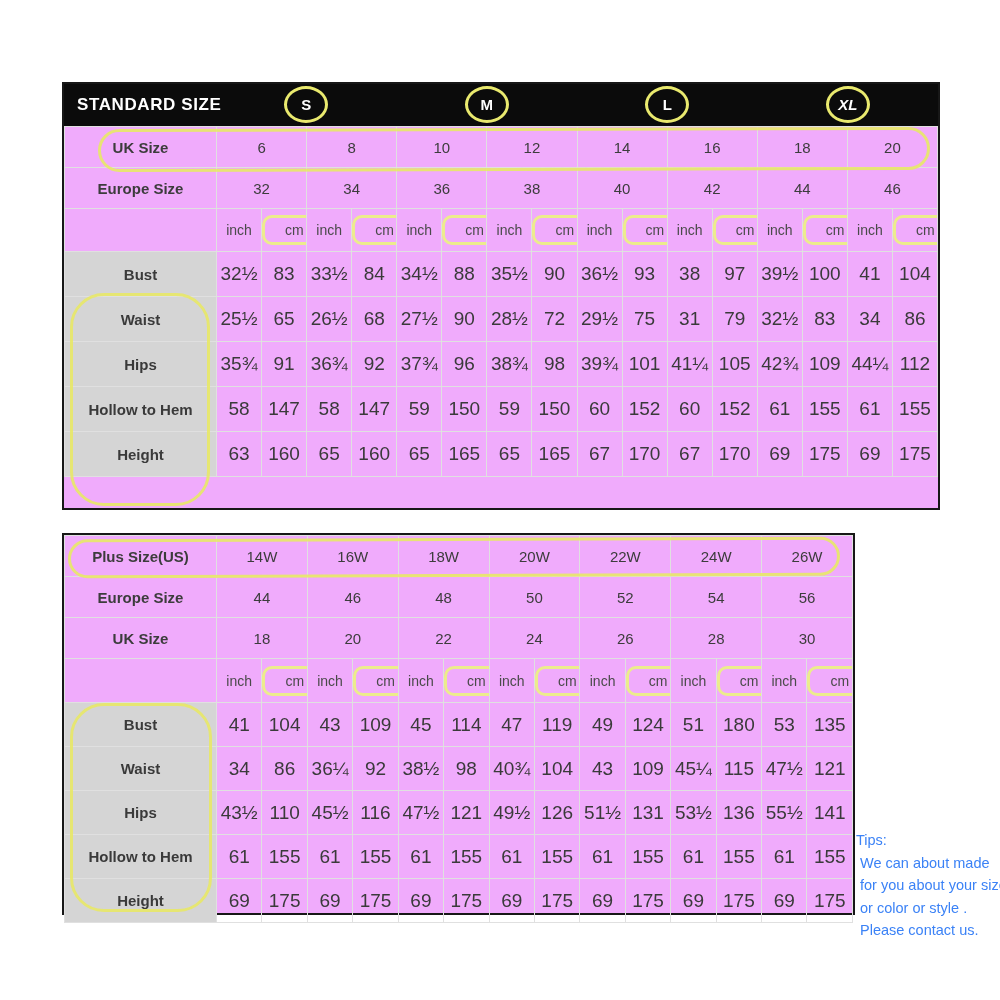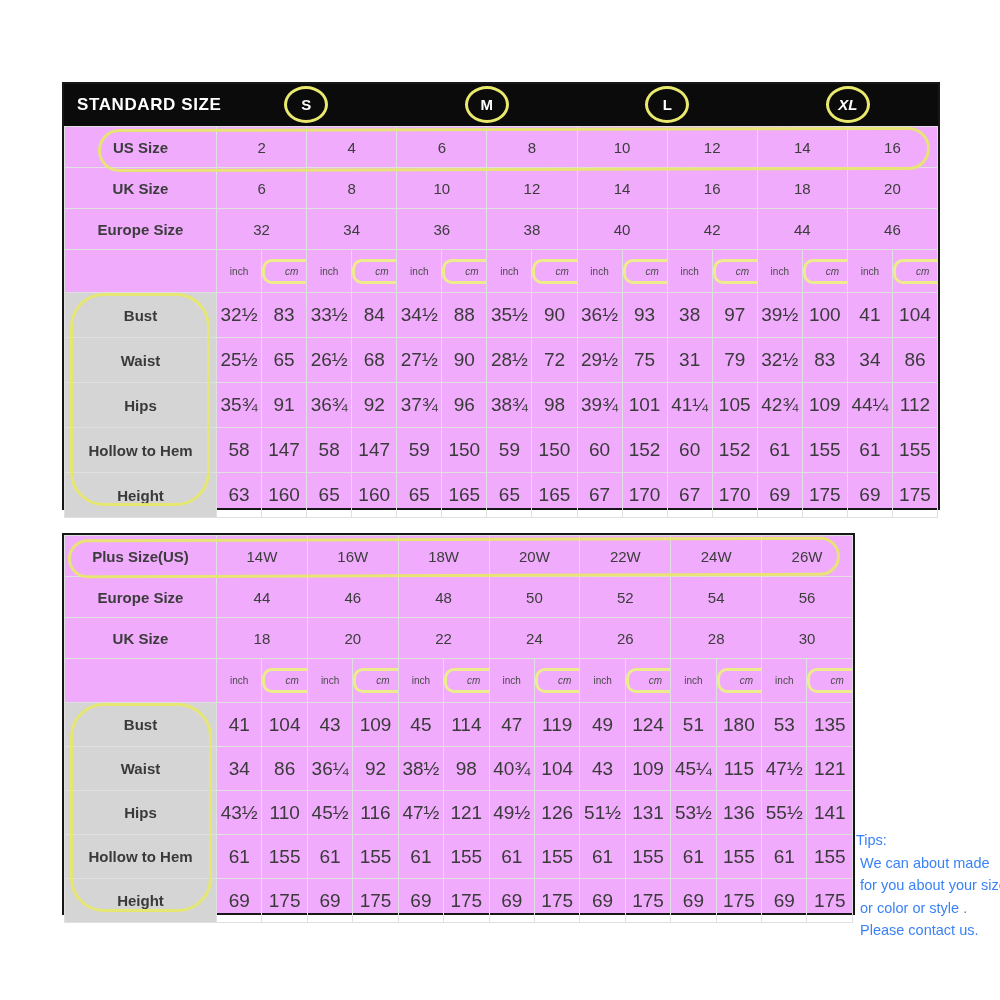--- a/index.html
+++ b/index.html
@@ -17,30 +17,30 @@
     position:absolute;top:2px;width:44px;height:37px;box-sizing:border-box;
     border:3px solid #e9e96e;border-radius:50%;
     color:#fff;font-weight:bold;font-size:15px;
     display:flex;align-items:center;justify-content:center;
   }
 
   table{border-collapse:collapse;table-layout:fixed;width:100%;}
   td{border:1px solid #e0e0e0;text-align:center;vertical-align:middle;overflow:hidden;padding:0;}
   .lbl{font-weight:bold;color:#0d0d0d;font-size:15px;}
   .szv{font-size:15px;height:40px;color:#3c3c3c;}
-  .unit{font-size:10px;color:#4a4a4a;}
+  .unit{font-size:14px;color:#4a4a4a;}
   #std-table .unit{height:42px;}
   #plus-table .unit{height:43px;}
   .mv{font-size:19px;color:#3a3a3a;}
   #std-table .mv{height:44px;}
   #plus-table .mv{height:43px;}
   .gray{background:#d5d5d5;}
   .chip{
     display:inline-block;box-sizing:border-box;min-width:34px;padding:4px 20px;
-    border:3px solid #ecec8c;border-radius:10px;font-style:italic;
+    border:3px solid #ecec8c;border-radius:10px;
   }
 
   .oval{position:absolute;box-sizing:border-box;border:3px solid rgba(231,231,105,.92);pointer-events:none;}
   #us-oval{left:34px;top:44px;width:832px;height:43px;border-radius:24px;transform:rotate(-.15deg);}
   #std-label-oval{left:6px;top:209px;width:140px;height:213px;border-radius:34px;}
   #plus-oval{left:4px;top:3px;width:772px;height:39px;border-radius:20px;transform:rotate(-.2deg);}
   #plus-label-oval{left:6px;top:168px;width:142px;height:209px;border-radius:34px;}
 
   .tips{position:absolute;left:856px;top:801px;width:156px;color:#3b82f6;font-size:14.5px;line-height:22.6px;white-space:nowrap;margin-top:28px;}
   .tips-line.ind{margin-left:4px;}
@@ -73,31 +73,20 @@
           <col>
           <col>
           <col>
           <col>
           <col>
           <col>
           <col>
           <col>
         </colgroup>
         <tbody>
-          <tr>
-            <td class="lbl szv">US Size</td>
-            <td class="szv" colspan="2">2</td>
-            <td class="szv" colspan="2">4</td>
-            <td class="szv" colspan="2">6</td>
-            <td class="szv" colspan="2">8</td>
-            <td class="szv" colspan="2">10</td>
-            <td class="szv" colspan="2">12</td>
-            <td class="szv" colspan="2">14</td>
-            <td class="szv" colspan="2">16</td>
-          </tr>
           <tr>
             <td class="lbl szv">UK Size</td>
             <td class="szv" colspan="2">6</td>
             <td class="szv" colspan="2">8</td>
             <td class="szv" colspan="2">10</td>
             <td class="szv" colspan="2">12</td>
             <td class="szv" colspan="2">14</td>
             <td class="szv" colspan="2">16</td>
             <td class="szv" colspan="2">18</td>
             <td class="szv" colspan="2">20</td>

